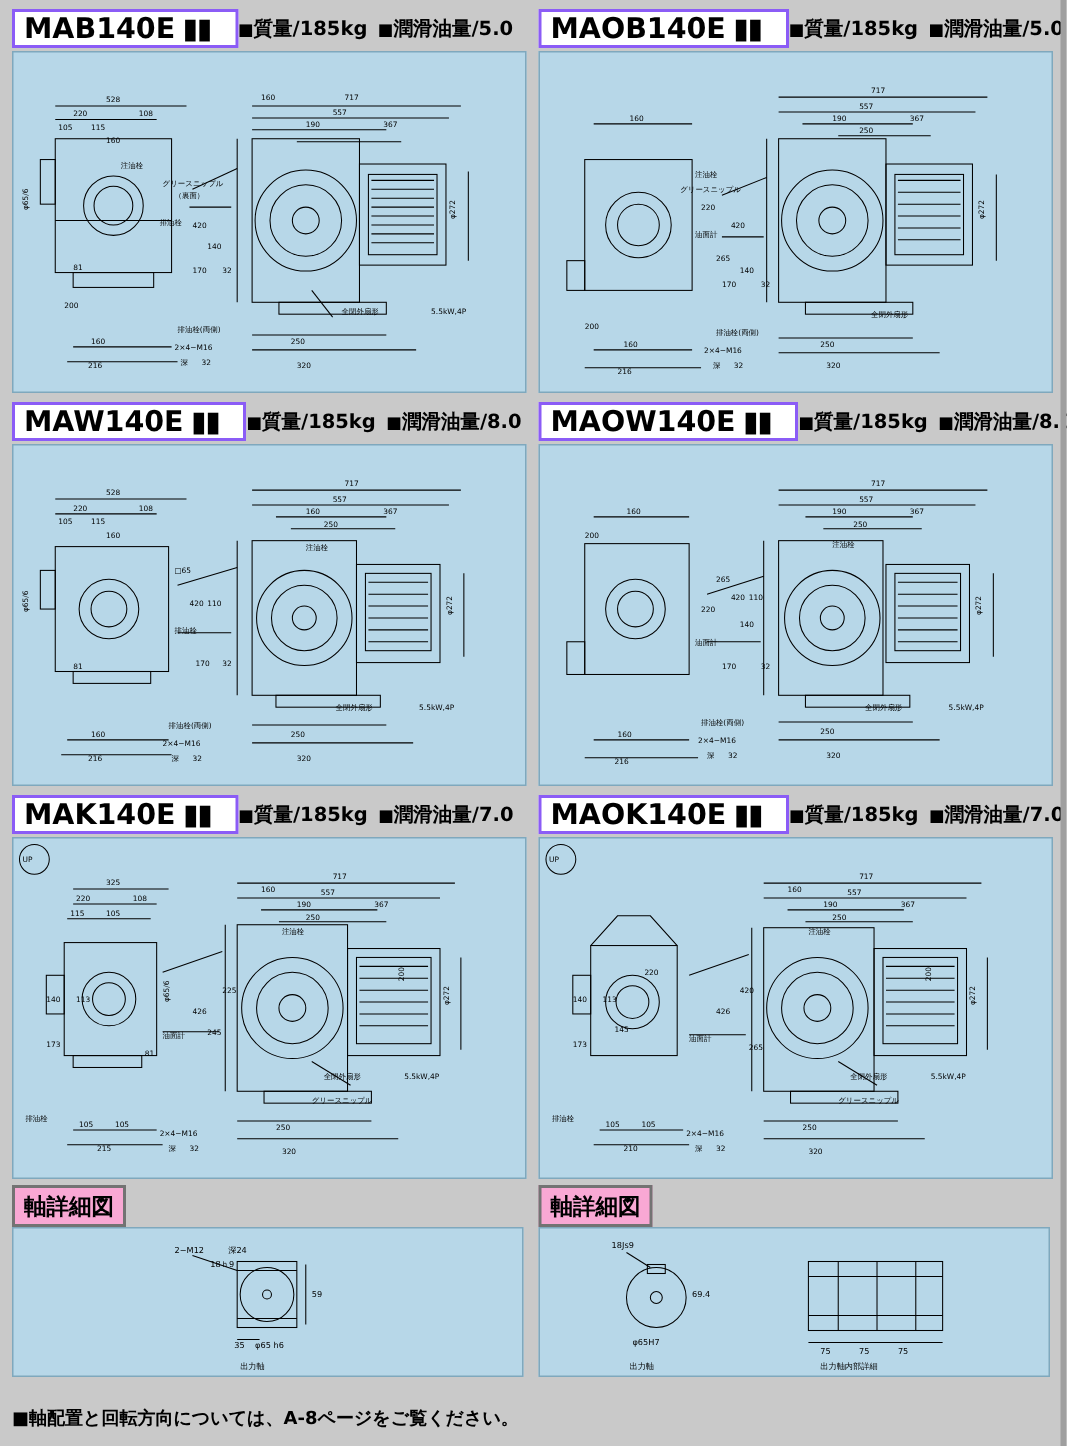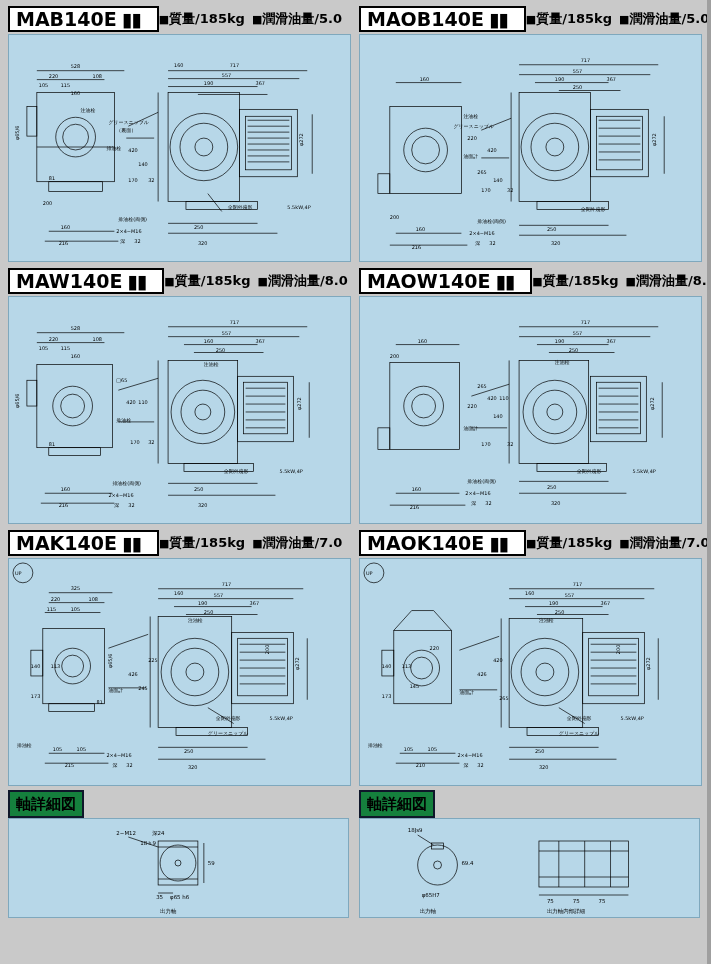--- a/index.html
+++ b/index.html
@@ -31,21 +31,21 @@
   }
   .panel .hdr{
     height:30px;
     display:flex;
     align-items:center;
     gap:0px;
     position:relative;
   }
   .model{
     background:#ffffff;
-    border:2px solid #000000;
+    border:2px solid #8b5cf6;
     height:26px;
     box-sizing:border-box;
     display:flex;
     align-items:center;
     padding:0 16px 0 6px;
     font-weight:bold;
     font-size:19px;
     letter-spacing:0px;
     font-family:"DejaVu Sans", sans-serif;
     margin-left:4px;
@@ -82,22 +82,22 @@
     left:4px;top:790px;
     width:703px;
     display:flex;
   }
   .detail{
     width:351px;
     position:relative;
     height:130px;
   }
   .detail .dhdr{
-    background:#15803d;
-    border:2px solid #0f172a;
+    background:#f9a8d4;
+    border:2px solid #737373;
     display:inline-flex;
     align-items:center;
     height:24px;
     padding:0 6px;
     font-size:15px;
     font-weight:bold;
     font-family:"DejaVu Sans", sans-serif;
     margin-left:4px;
   }
   .detail .dbox{
@@ -675,14 +675,15 @@
             <text x="214" y="84">75</text>
             <text x="240" y="84">75</text>
             <text x="60" y="94">出力軸</text>
             <text x="188" y="94">出力軸内部詳細</text>
           </g>
         </svg>
       </div>
     </div>
   </div>
 
+  <div class="footnote">■軸配置と回転方向については、A-8ページをご覧ください。</div>
   <div class="rightbar"></div>
 </div>
 
 </body></html>

